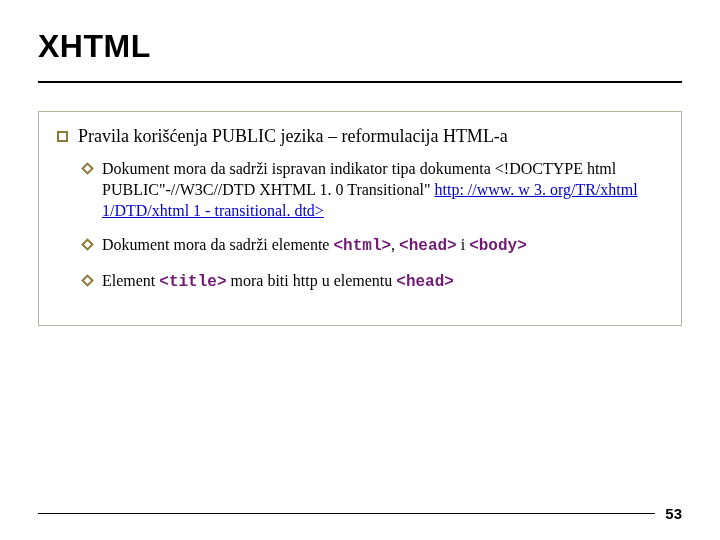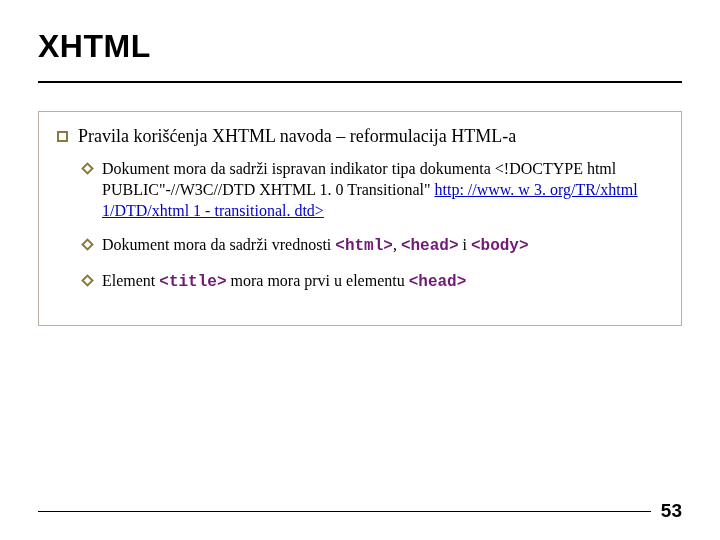--- a/index.html
+++ b/index.html
@@ -81,56 +81,56 @@
       align-items: center;
     }
     .footer-rule {
       flex: 1;
       border: none;
       border-top: 1px solid #000;
     }
     .page-num {
       font-family: Arial, sans-serif;
       font-weight: bold;
-      font-size: 19px;
+      font-size: 15px;
       padding-left: 10px;
     }
   </style>
 </head>
 <body>
 
 <div class="title">XHTML</div>
 <hr class="title-rule">
 
 <div class="content-box">
   <div class="top-item">
     <span class="square-bullet"></span>
-    <span>Pravila korišćenja XHTML navoda – reformulacija HTML-a</span>
+    <span>Pravila korišćenja PUBLIC jezika – reformulacija HTML-a</span>
   </div>
 
   <div class="sub-list">
 
     <div class="sub-item">
       <span class="diamond-bullet"></span>
       <div class="sub-text">
         <span>Dokument mora da sadrži ispravan indikator tipa dokumenta &lt;!DOCTYPE html PUBLIC"-//W3C//DTD XHTML 1. 0 Transitional" </span><span class="link">http: //www. w 3. org/TR/xhtml 1/DTD/xhtml 1 - transitional. dtd&gt;</span>
       </div>
     </div>
 
     <div class="sub-item">
       <span class="diamond-bullet"></span>
       <div class="sub-text">
-        <span>Dokument mora da sadrži vrednosti </span><span class="code">&lt;html&gt;</span><span>, </span><span class="code">&lt;head&gt;</span><span> i </span><span class="code">&lt;body&gt;</span>
+        <span>Dokument mora da sadrži elemente </span><span class="code">&lt;html&gt;</span><span>, </span><span class="code">&lt;head&gt;</span><span> i </span><span class="code">&lt;body&gt;</span>
       </div>
     </div>
 
     <div class="sub-item">
       <span class="diamond-bullet"></span>
       <div class="sub-text">
-        <span>Element </span><span class="code">&lt;title&gt;</span><span> mora mora prvi u elementu </span><span class="code">&lt;head&gt;</span>
+        <span>Element </span><span class="code">&lt;title&gt;</span><span> mora biti http u elementu </span><span class="code">&lt;head&gt;</span>
       </div>
     </div>
 
 
   </div>
 </div>
 
 <div class="footer">
   <hr class="footer-rule">
   <span class="page-num">53</span>

